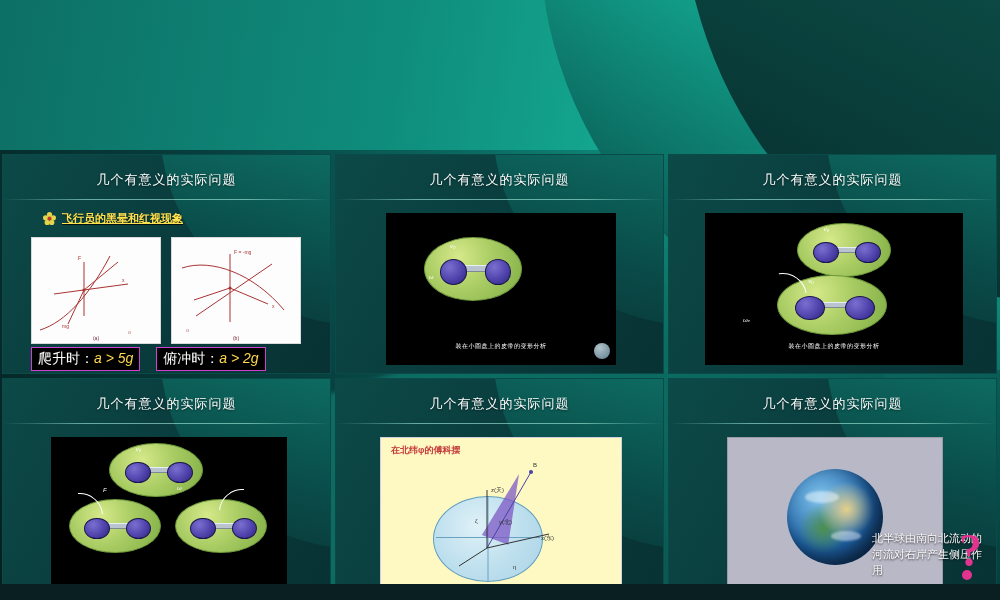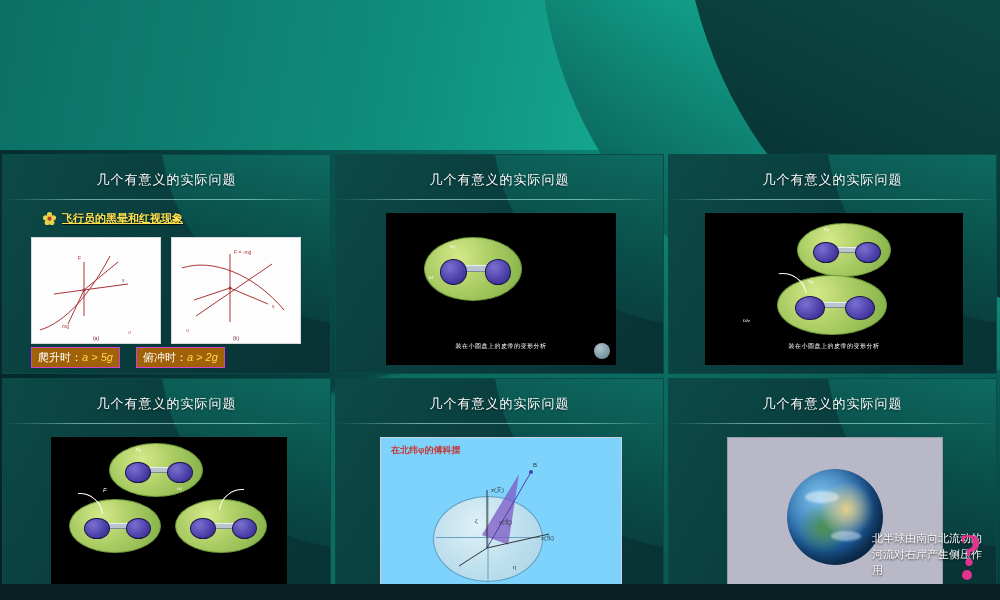--- a/index.html
+++ b/index.html
@@ -97,22 +97,22 @@
     position:relative;overflow:hidden;
   }
   .fig-cap{
     position:absolute;bottom:2px;width:100%;text-align:center;
     font-size:5px;color:#7a2030;
   }
   .s1-boxes{
     position:absolute;left:28px;top:192px;z-index:4;display:flex;gap:16px;
   }
   .magenta-box{
-    background:#a16207;border:1px solid #d13fd1;
-    color:#ffffff;font-size:11px;padding:2px 6px;white-space:nowrap;
+    background:#000000;border:1px solid #d13fd1;
+    color:#ffffff;font-size:14px;padding:2px 6px;white-space:nowrap;
   }
   .magenta-box .em{color:#ffd84d;font-style:italic;}
 
   
   .video{
     position:absolute;z-index:4;background:#000000;
   }
   .v-center{left:50px;top:58px;width:230px;height:152px;}
   .v-wide{left:36px;top:58px;width:258px;height:152px;}
   .v-cap{
@@ -142,21 +142,21 @@
   }
   .logo-badge{
     position:absolute;right:6px;bottom:6px;width:16px;height:16px;border-radius:50%;
     background:radial-gradient(circle at 35% 30%,#cfe6ef,#6f93a6);
     opacity:.85;
   }
 
   
   .fou{
     position:absolute;left:44px;top:58px;width:240px;height:152px;z-index:4;
-    background:#7dd3fc;border:1px solid #cfcfe0;overflow:hidden;
+    background:#fef9c3;border:1px solid #cfcfe0;overflow:hidden;
   }
   .fou-title{
     position:absolute;left:10px;top:6px;color:#c43a3a;font-size:9px;font-weight:bold;
   }
   .globe-wire{
     position:absolute;left:52px;top:58px;width:108px;height:84px;border-radius:50%;
     background:radial-gradient(circle at 40% 35%,#dff1f8 0%,#bfe0ee 50%,#a9d3e6 100%);
     border:1px solid #5f9ec0;
   }
   .globe-wire:before{

